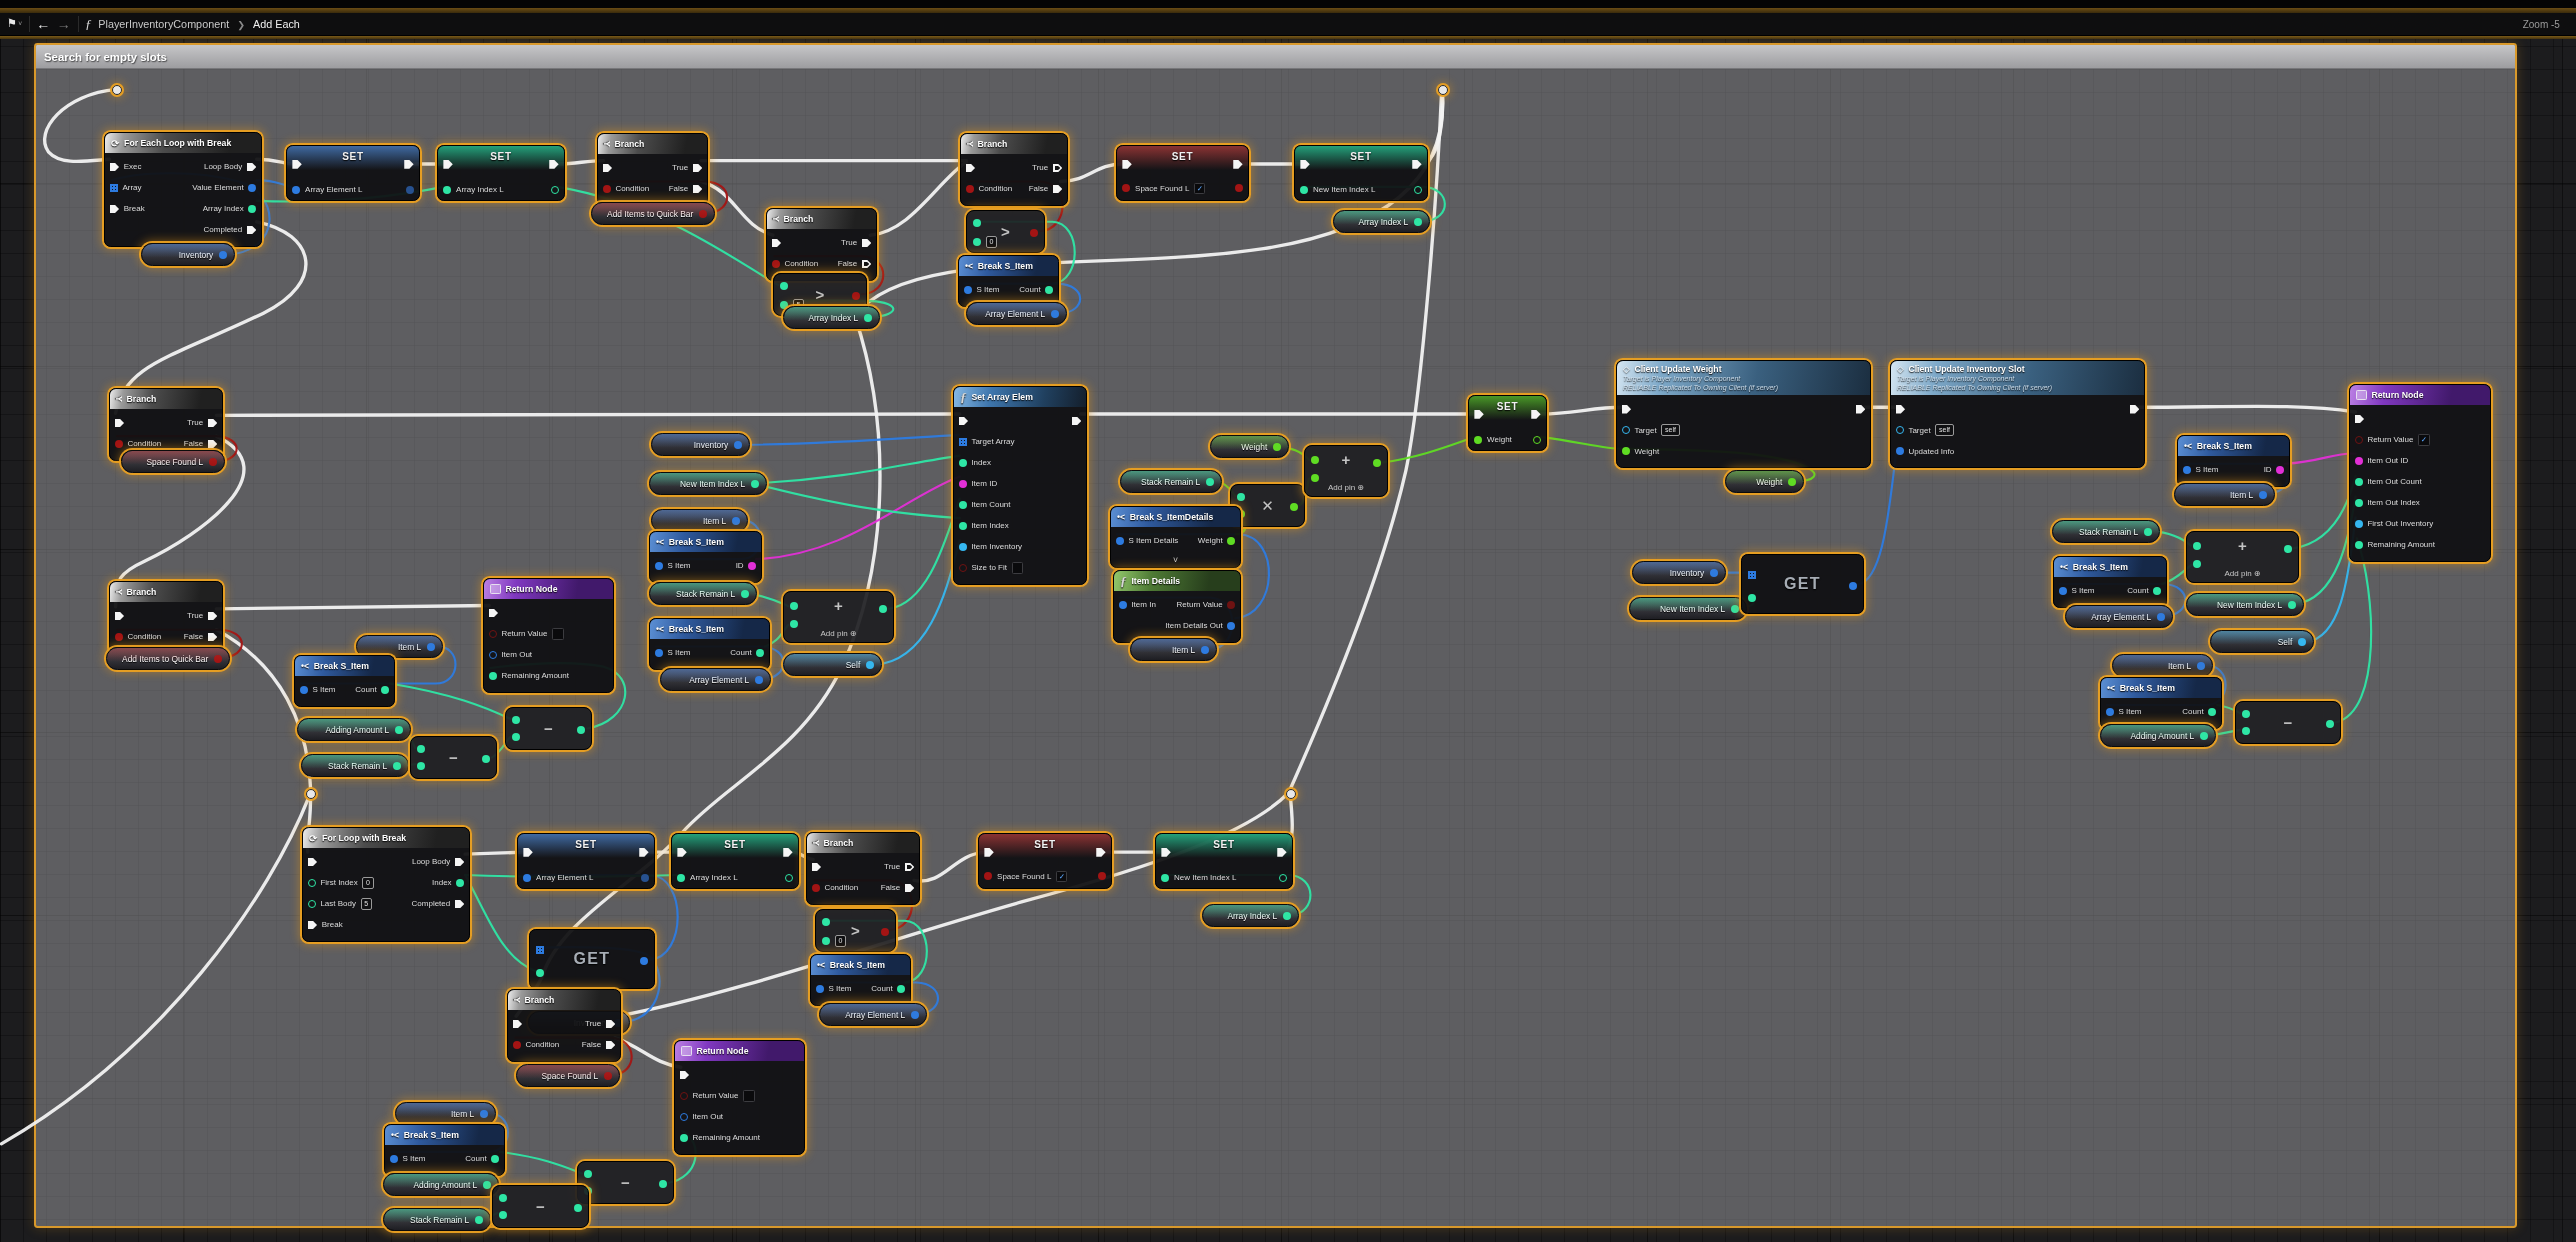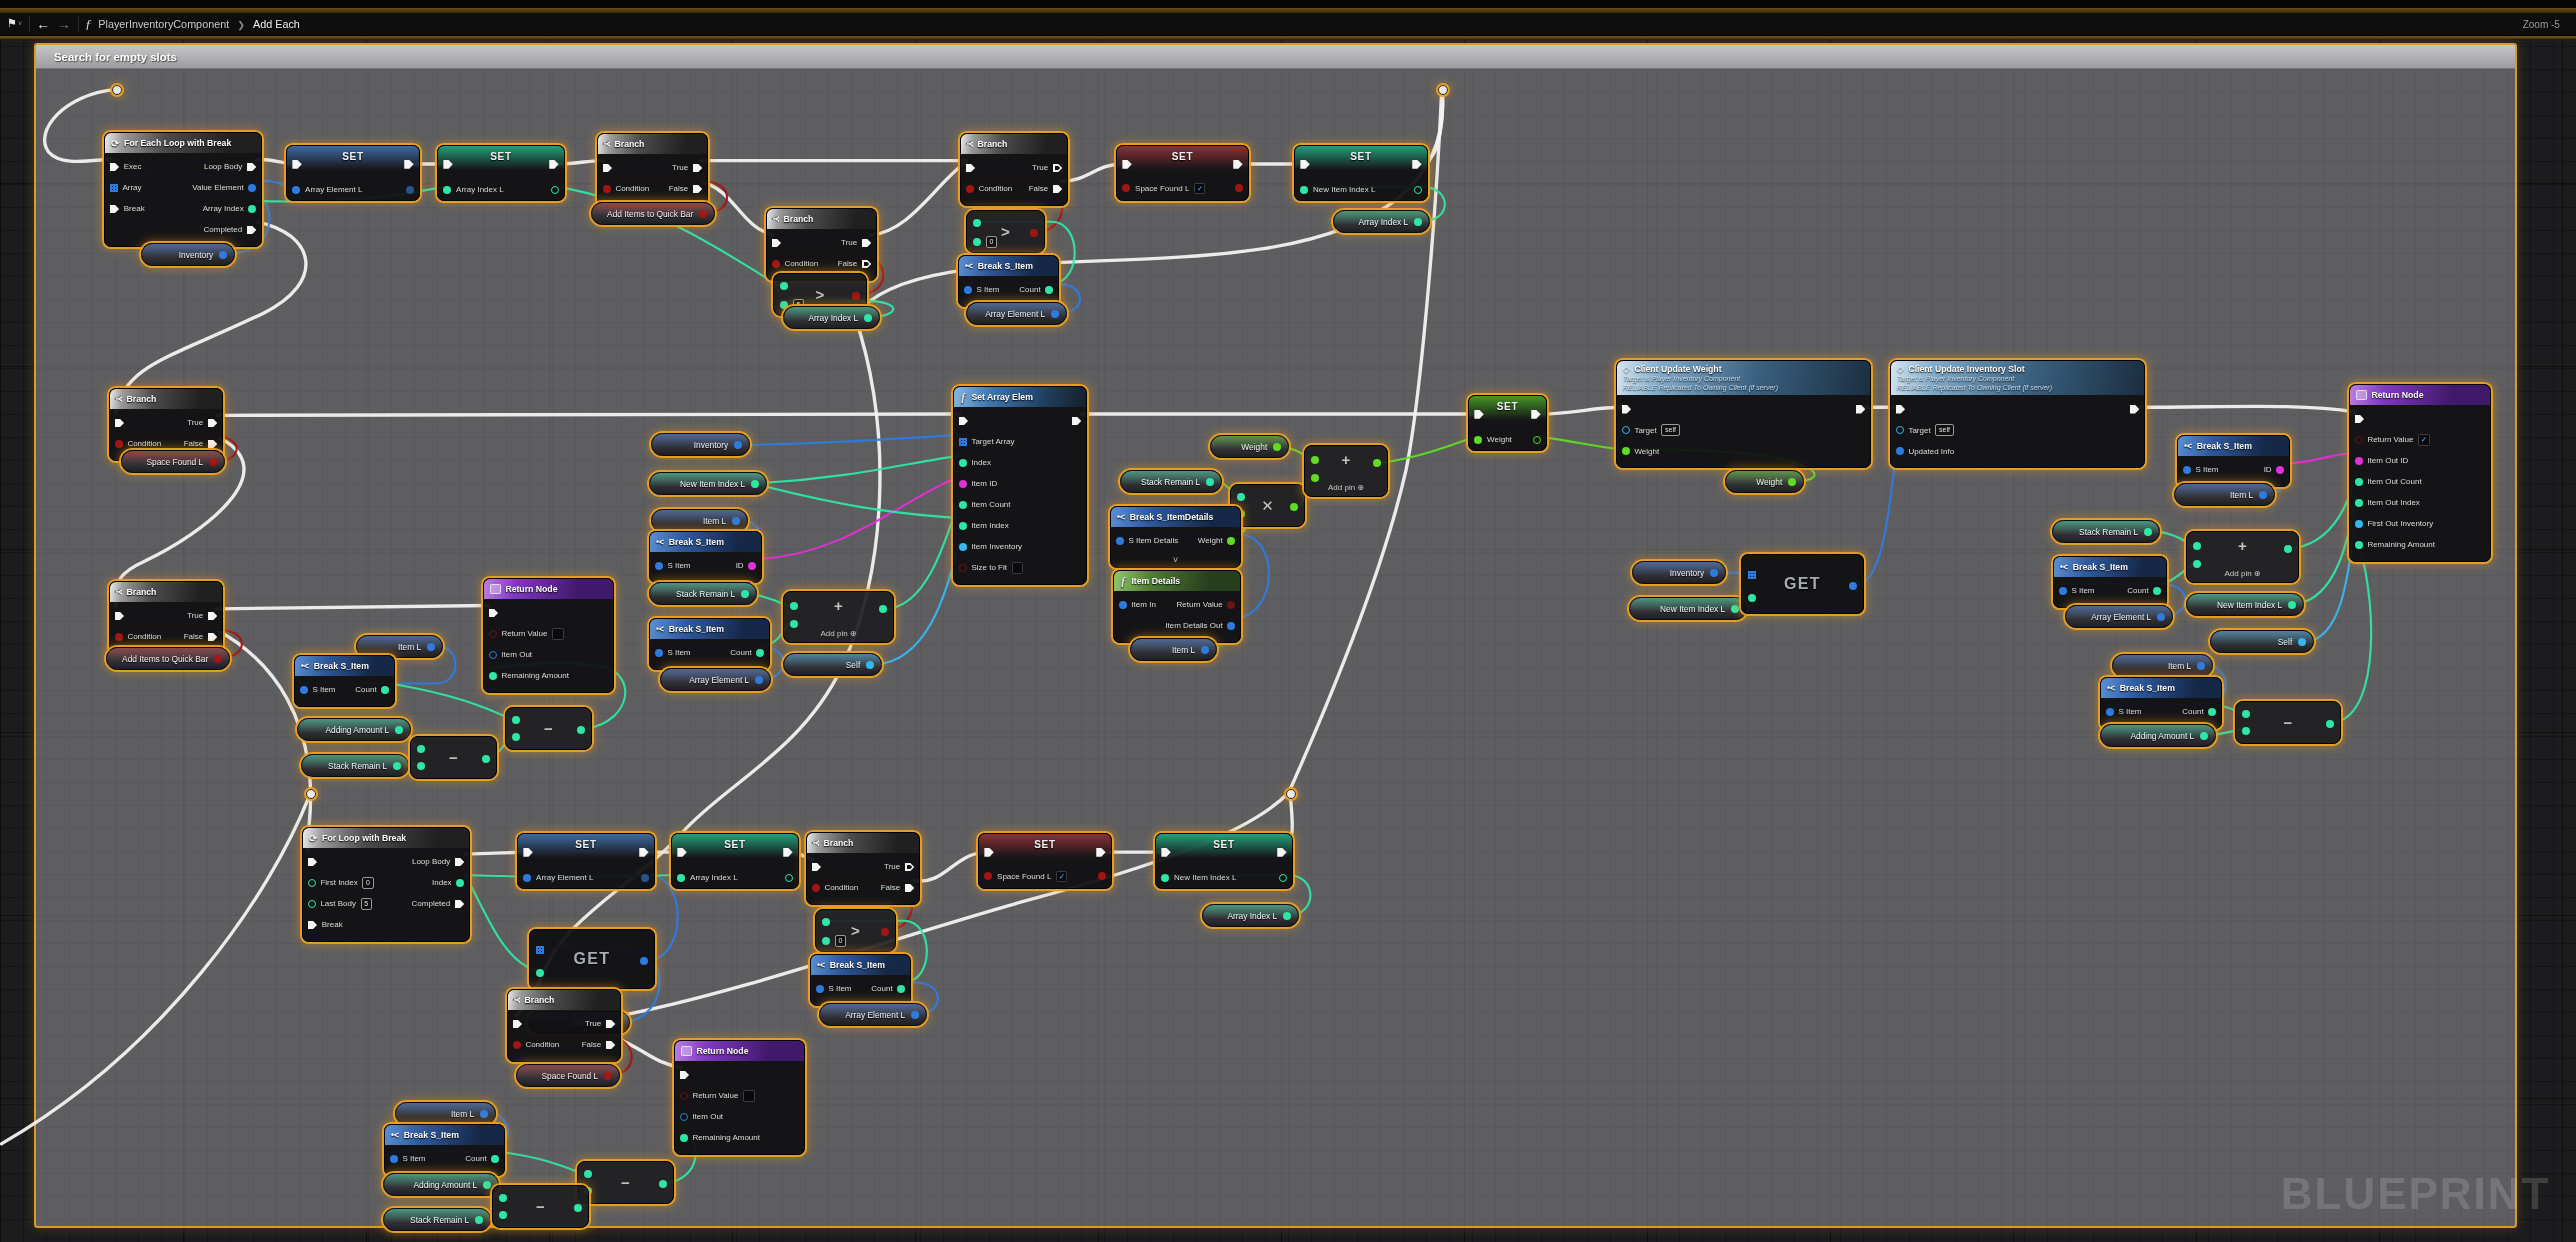--- a/index.html
+++ b/index.html
@@ -27,21 +27,21 @@
   .tb-fn{font-family:"Liberation Serif","DejaVu Serif",serif;font-style:italic;font-size:13.4px;color:#d8d8d8;}
   .crumb{font-size:10.8px;color:#c9c9c9;}
   .crumb.leaf{color:#efefef;}
   .crumb-sep{color:#8a8a8a;font-size:9.4px;margin:0 1.3px;}
   .tb-zoom{margin-left:auto;color:#9b9b9b;font-size:10px;padding-right:9.4px;}
   
   .comment{position:absolute;left:34px;top:43px;width:2479px;height:1181px;z-index:1;
     border:2px solid #d9992b;border-radius:3.4px;background:rgba(173,173,176,0.46);
     box-shadow:0 0 12px rgba(222,150,25,0.25);}
   .comment-title{height:23px;background:linear-gradient(180deg,#c6c6c8,#9d9da0);
-    border-bottom:0.7px solid #77777a;display:flex;align-items:center;padding:0 18px;
+    border-bottom:0.7px solid #77777a;display:flex;align-items:center;padding:0 8px;
     font-size:11.4px;font-weight:bold;color:#fff;text-shadow:0.7px 0.7px 1.3px rgba(0,0,0,0.65);
     border-radius:1.3px 1.3px 0 0;}
   
   #watermark{position:absolute;right:25.5px;bottom:24px;z-index:2;font-size:44px;font-weight:bold;
     letter-spacing:2px;color:rgba(235,235,240,0.17);}
   
   #wires{position:absolute;inset:0;z-index:4;pointer-events:none;}
   
   .node,.pill,.opnode,.getnode,.setnode,.reroute{position:absolute;z-index:5;box-sizing:border-box;}
   .sel{box-shadow:0 0 0 2px rgba(234,160,33,0.95),0 0 9.4px 2.7px rgba(230,150,20,0.45);}
@@ -104,21 +104,20 @@
   .addpinlbl{position:absolute;left:0;right:0;bottom:4px;text-align:center;font-size:8px;color:#c9c9c9;}
   .reroute{width:10px;height:10px;border-radius:50%;background:#e8e8e8;border:1.3px solid #2c2c2c;}
 </style>
 </head>
 <body>
 
 <div id="canvas">
   <div class="comment">
     <div class="comment-title">Search for empty slots</div>
   </div>
-  <div id="watermark">BLUEPRINT</div>
   <svg id="wires" viewBox="0 0 3833 1849">
       <path d="M 173,133 C 95,140 50,195 72,226 C 90,246 125,240 163,237" fill="none" stroke="#f2f2f2" stroke-width="5" stroke-linecap="round" opacity="0.95"></path>
       <path d="M 382,237 C 410,237 420,243 435,244" fill="none" stroke="#f2f2f2" stroke-width="5" stroke-linecap="round" opacity="0.95"></path>
       <path d="M 615,244 L 660,244" fill="none" stroke="#f2f2f2" stroke-width="5" stroke-linecap="round" opacity="0.95"></path>
       <path d="M 830,244 C 860,244 870,239 898,239" fill="none" stroke="#f2f2f2" stroke-width="5" stroke-linecap="round" opacity="0.95"></path>
       <path d="M 1043,239 L 1438,239" fill="none" stroke="#f2f2f2" stroke-width="5" stroke-linecap="round" opacity="0.95"></path>
       <path d="M 1043,270 C 1095,285 1100,335 1150,350" fill="none" stroke="#f2f2f2" stroke-width="5" stroke-linecap="round" opacity="0.95"></path>
       <path d="M 1295,350 C 1355,345 1395,270 1438,241" fill="none" stroke="#f2f2f2" stroke-width="5" stroke-linecap="round" opacity="0.95"></path>
       <path d="M 1578,270 C 1620,270 1630,244 1670,244" fill="none" stroke="#f2f2f2" stroke-width="5" stroke-linecap="round" opacity="0.95"></path>
       <path d="M 1848,244 L 1935,244" fill="none" stroke="#f2f2f2" stroke-width="5" stroke-linecap="round" opacity="0.95"></path>

